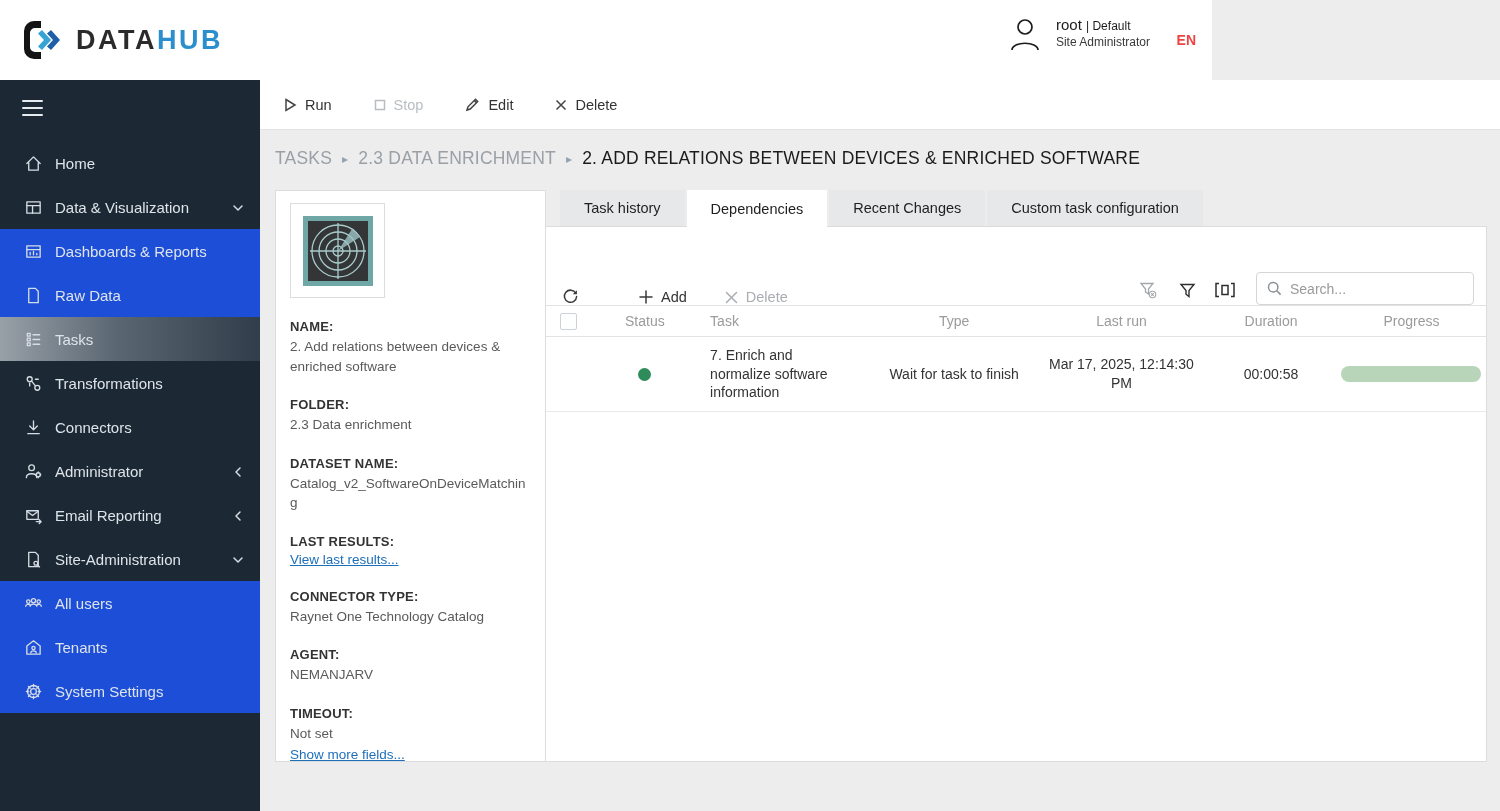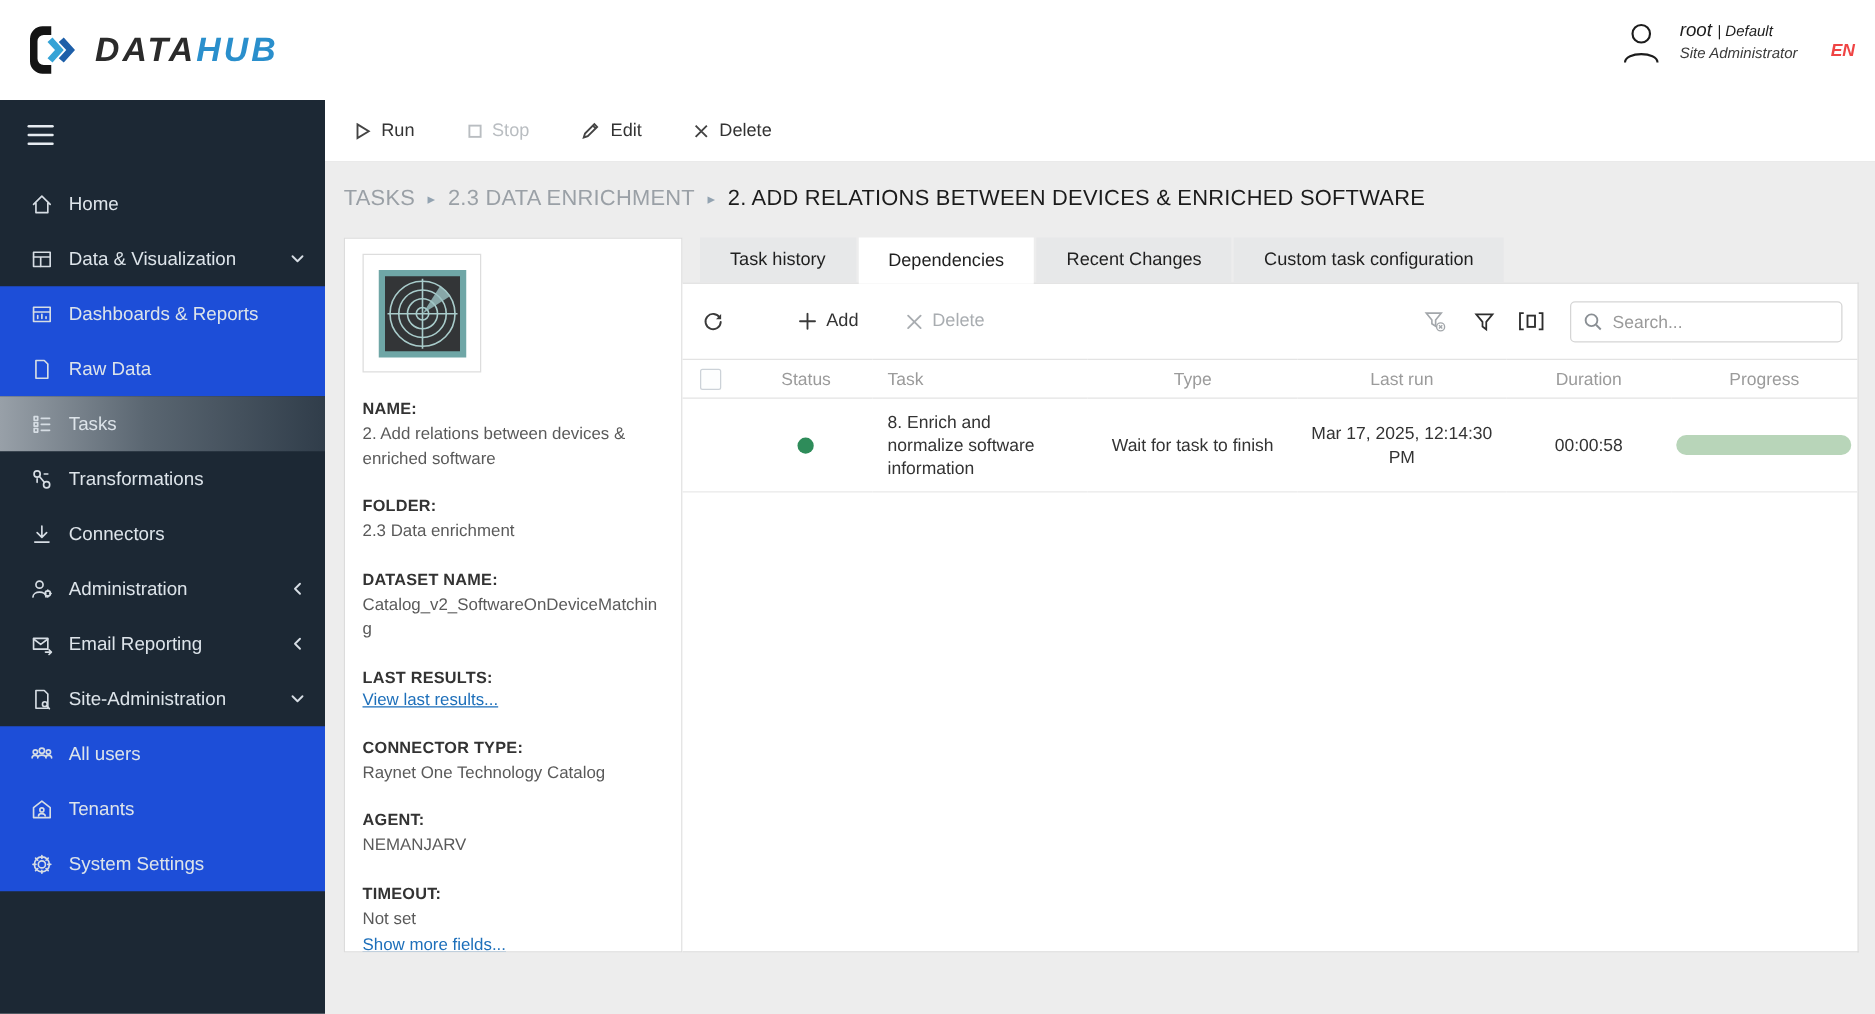--- a/index.html
+++ b/index.html
@@ -1,21 +1,21 @@
 <!DOCTYPE html>
 <html><head>
 <meta charset="utf-8">
 <style>
   * { margin:0; padding:0; box-sizing:border-box; }
   html,body { width:1500px; height:811px; overflow:hidden;
     font-family:"Liberation Sans","DejaVu Sans",sans-serif; background:#ededed; }
 
   
-  .app-header { position:absolute; left:0; top:0; width:1500px; height:80px;
-    background:#ffffff; z-index:10;font-style:italic; }
+  .app-header { position:absolute; left:0; top:0; width:1212px; height:80px;
+    background:#ffffff; z-index:10; }
   .logo { position:absolute; left:20px; top:17px; display:flex; align-items:center; }
   .logo-text { margin-left:10px; font-size:27px; font-weight:700; letter-spacing:2.5px; color:#2b2b2b; }
   .logo-text .hub { color:#2a8fcc; }
   .user-area { position:absolute; right:62px; top:16px; display:flex; }
   .user-lines { margin-left:14px; line-height:1.25; }
   .user-line1 { font-size:15px; color:#1c1c1c; }
   .user-line1 .tenant { font-size:12px; color:#1c1c1c; }
   .user-line2 { font-size:12px; color:#3a3a3a; }
   .lang { position:absolute; right:16px; top:32px; font-size:14px; font-weight:700; color:#ef4444; }
 
@@ -59,21 +59,21 @@
 
   
   .tabs { position:absolute; left:560px; top:190px; display:flex; z-index:3; }
   .tab { height:36px; padding:0 24px; display:flex; align-items:center; font-size:14.5px; color:#1f1f1f;
     background:#e7e8e9; margin-right:2px; cursor:pointer; }
   .tab.active { height:37px; background:#ffffff; }
 
   
   .table-panel { position:absolute; left:546px; top:226px; width:941px; height:536px;
     background:#fff; border:1px solid #dcdcdc; border-left:none; }
-  .table-toolbar { height:60px; display:flex; align-items:center; padding:0 12px 0 16px; }
+  .table-toolbar { height:60px; display:flex; align-items:flex-end; padding:0 12px 0 16px;margin-top:18px; }
   .tt-btn { display:flex; align-items:center; gap:8px; font-size:14.5px; color:#333; margin-right:38px; cursor:pointer; }
   .tt-btn svg { stroke:#3a3a3a; fill:none; stroke-width:1.5; stroke-linecap:round; stroke-linejoin:round; }
   .tt-btn.disabled { color:#a9adb1; }
   .tt-btn.disabled svg { stroke:#a9adb1; }
   .tt-spacer { flex:1; }
   .tt-icon { width:34px; height:30px; display:flex; align-items:center; justify-content:center; cursor:pointer; margin-right:4px; }
   .search-box { width:218px; height:33px; border:1px solid #d5d5d5; border-radius:4px;
     display:flex; align-items:center; padding:0 10px; margin-left:10px; background:#fff; }
   .search-box input { border:none; outline:none; font-size:14px; color:#333; width:170px; margin-left:8px;
     font-family:"Liberation Sans","DejaVu Sans",sans-serif; }
@@ -185,21 +185,21 @@
     <span>Connectors</span>
   </div>
 
   <div class="nav-item">
     <span class="nav-icon"><svg viewBox="0 0 20 20" width="19" height="19">
           <circle cx="8" cy="6" r="3"></circle>
           <path d="M2.5,16.5 c0,-5.5 11,-5.5 11,0"></path>
           <circle cx="15" cy="13.5" r="2.2"></circle>
           <path d="M15,10.5 v1 M15,15.5 v1 M12.3,13.5 h1 M16.7,13.5 h1"></path>
         </svg></span>
-    <span>Administration</span>
+    <span>Administrator</span>
     <span class="chevron"><svg viewBox="0 0 12 12" width="12" height="12">
           <path d="M8,2 L4,6 L8,10" fill="none" stroke="#d6dde4" stroke-width="1.5"></path>
         </svg></span>
   </div>
 
   <div class="nav-item">
     <span class="nav-icon"><svg viewBox="0 0 20 20" width="19" height="19">
           <rect x="3" y="5" width="12" height="9"></rect>
           <path d="M3,5.5 L9,10 L15,5.5 M13,16.5 H18 M16,14.5 L18,16.5 L16,18.5"></path>
         </svg></span>
@@ -417,21 +417,21 @@
         <th>Progress</th>
       </tr>
     </thead>
     <tbody>
       <tr>
         <td></td>
         <td>
             <div class="status-dot"></div>
           </td>
         <td class="td-task">
-            <div class="task-text">8. Enrich and normalize software information</div>
+            <div class="task-text">7. Enrich and normalize software information</div>
           </td>
         <td>Wait for task to finish</td>
         <td>
             <div class="lastrun-text">Mar 17, 2025, 12:14:30 PM</div>
           </td>
         <td>00:00:58</td>
         <td>
             <div class="progress-pill"></div>
           </td>
       </tr>

